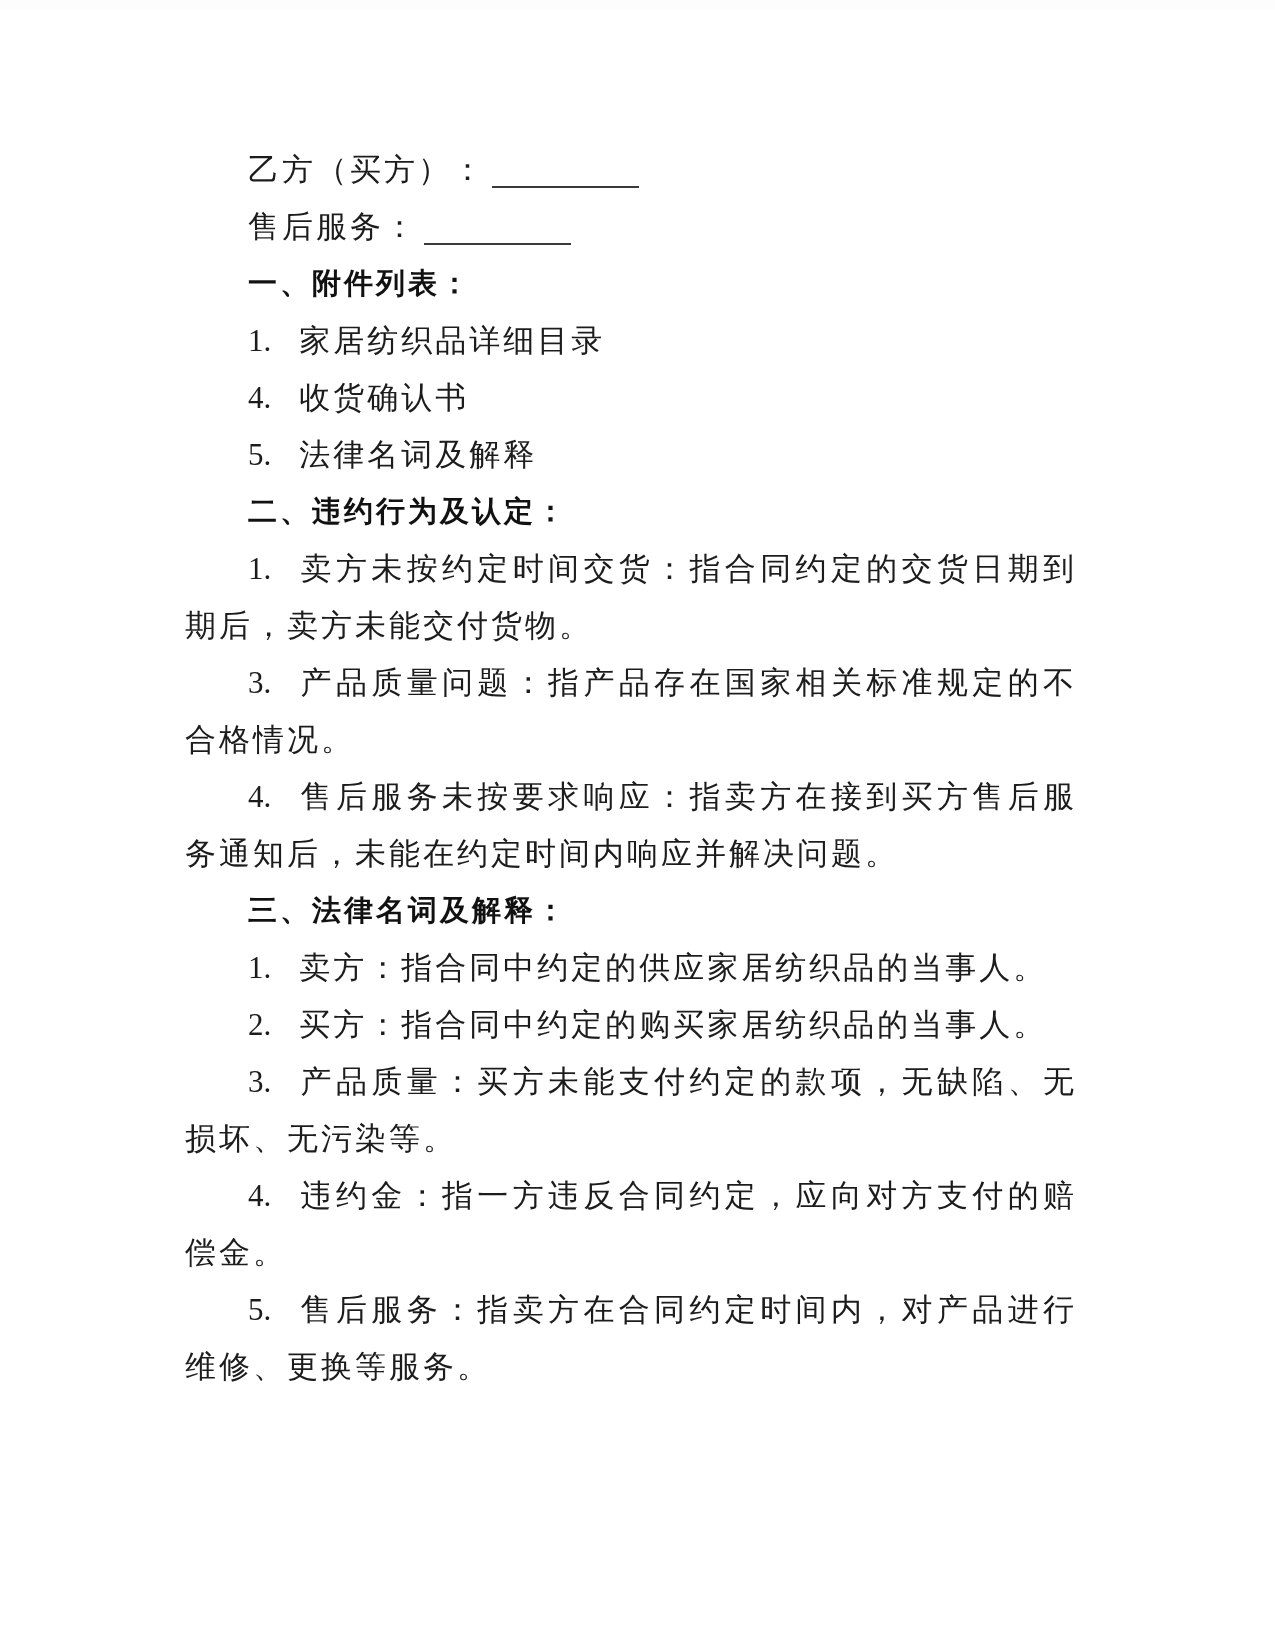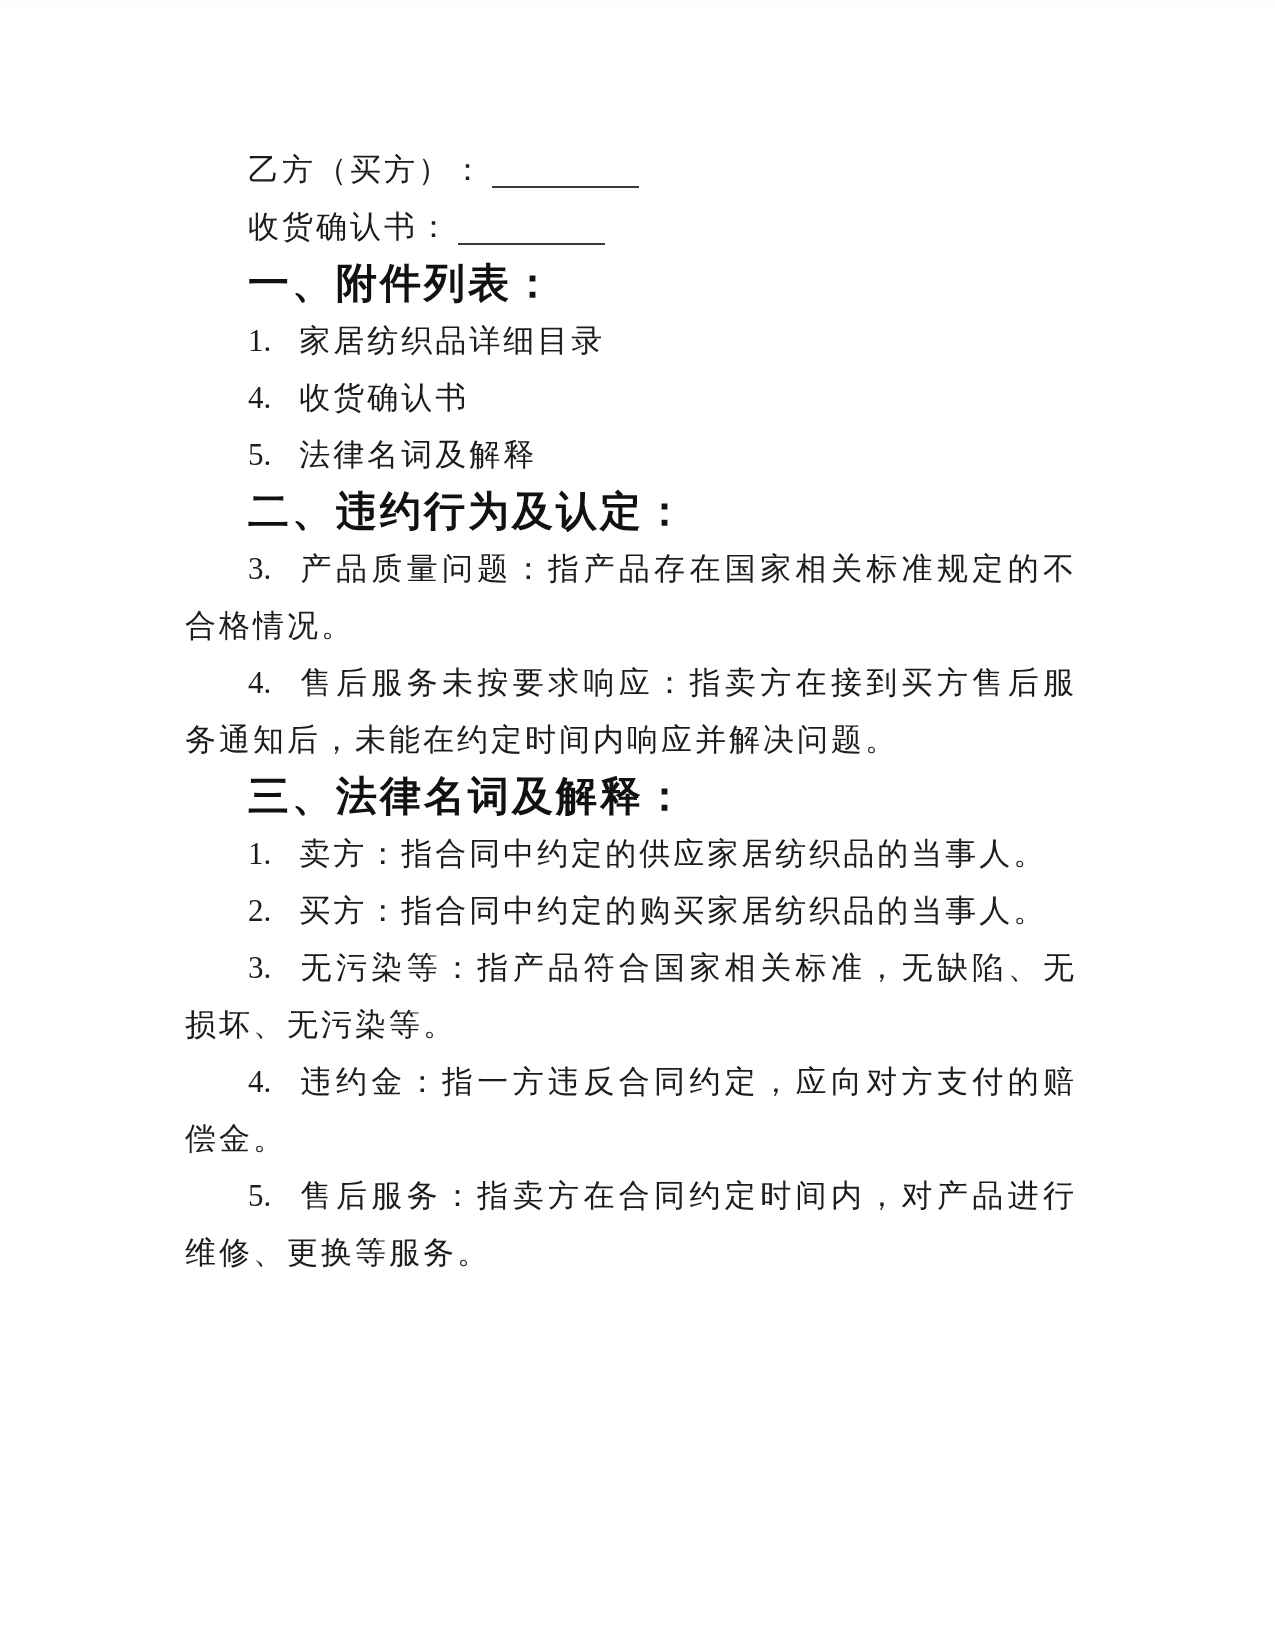--- a/index.html
+++ b/index.html
@@ -26,21 +26,21 @@
     line-height: 57px;
     text-align: justify;
     letter-spacing: 3px;
   }
   .indent {
     text-indent: 63px;
   }
   .heading {
     font-family: "Liberation Sans", "DejaVu Sans", sans-serif;
     font-weight: bold;
-    font-size: 41px;
+    font-size: 29px;
     letter-spacing: 2px;
     color: #111111;
   }
   .num {
     margin-right: 28px;
     letter-spacing: 0;
   }
   .blank {
     display: inline-block;
     width: 147px;
@@ -50,34 +50,35 @@
     margin-left: 6px;
   }
 </style>
 </head>
 <body>
 
 <div class="page">
 
   <p class="indent"><span>乙方（买方）：</span><span class="blank"></span></p>
 
-  <p class="indent"><span>收货确认书：</span><span class="blank"></span></p>
+  <p class="indent"><span>售后服务：</span><span class="blank"></span></p>
 
   <h2 class="heading indent">一、附件列表：</h2>
 
   <p class="indent"><span class="num">1.</span><span>家居纺织品详细目录</span></p>
   <p class="indent"><span class="num">4.</span><span>收货确认书</span></p>
   <p class="indent"><span class="num">5.</span><span>法律名词及解释</span></p>
 
   <h2 class="heading indent">二、违约行为及认定：</h2>
 
+  <p class="indent"><span class="num">1.</span><span>卖方未按约定时间交货：指合同约定的交货日期到期后，卖方未能交付货物。</span></p>
   <p class="indent"><span class="num">3.</span><span>产品质量问题：指产品存在国家相关标准规定的不合格情况。</span></p>
   <p class="indent"><span class="num">4.</span><span>售后服务未按要求响应：指卖方在接到买方售后服务通知后，未能在约定时间内响应并解决问题。</span></p>
 
   <h2 class="heading indent">三、法律名词及解释：</h2>
 
   <p class="indent"><span class="num">1.</span><span>卖方：指合同中约定的供应家居纺织品的当事人。</span></p>
   <p class="indent"><span class="num">2.</span><span>买方：指合同中约定的购买家居纺织品的当事人。</span></p>
-  <p class="indent"><span class="num">3.</span><span>无污染等：指产品符合国家相关标准，无缺陷、无损坏、无污染等。</span></p>
+  <p class="indent"><span class="num">3.</span><span>产品质量：买方未能支付约定的款项，无缺陷、无损坏、无污染等。</span></p>
   <p class="indent"><span class="num">4.</span><span>违约金：指一方违反合同约定，应向对方支付的赔偿金。</span></p>
   <p class="indent"><span class="num">5.</span><span>售后服务：指卖方在合同约定时间内，对产品进行维修、更换等服务。</span></p>
 
 </div>
 
 </body></html>

